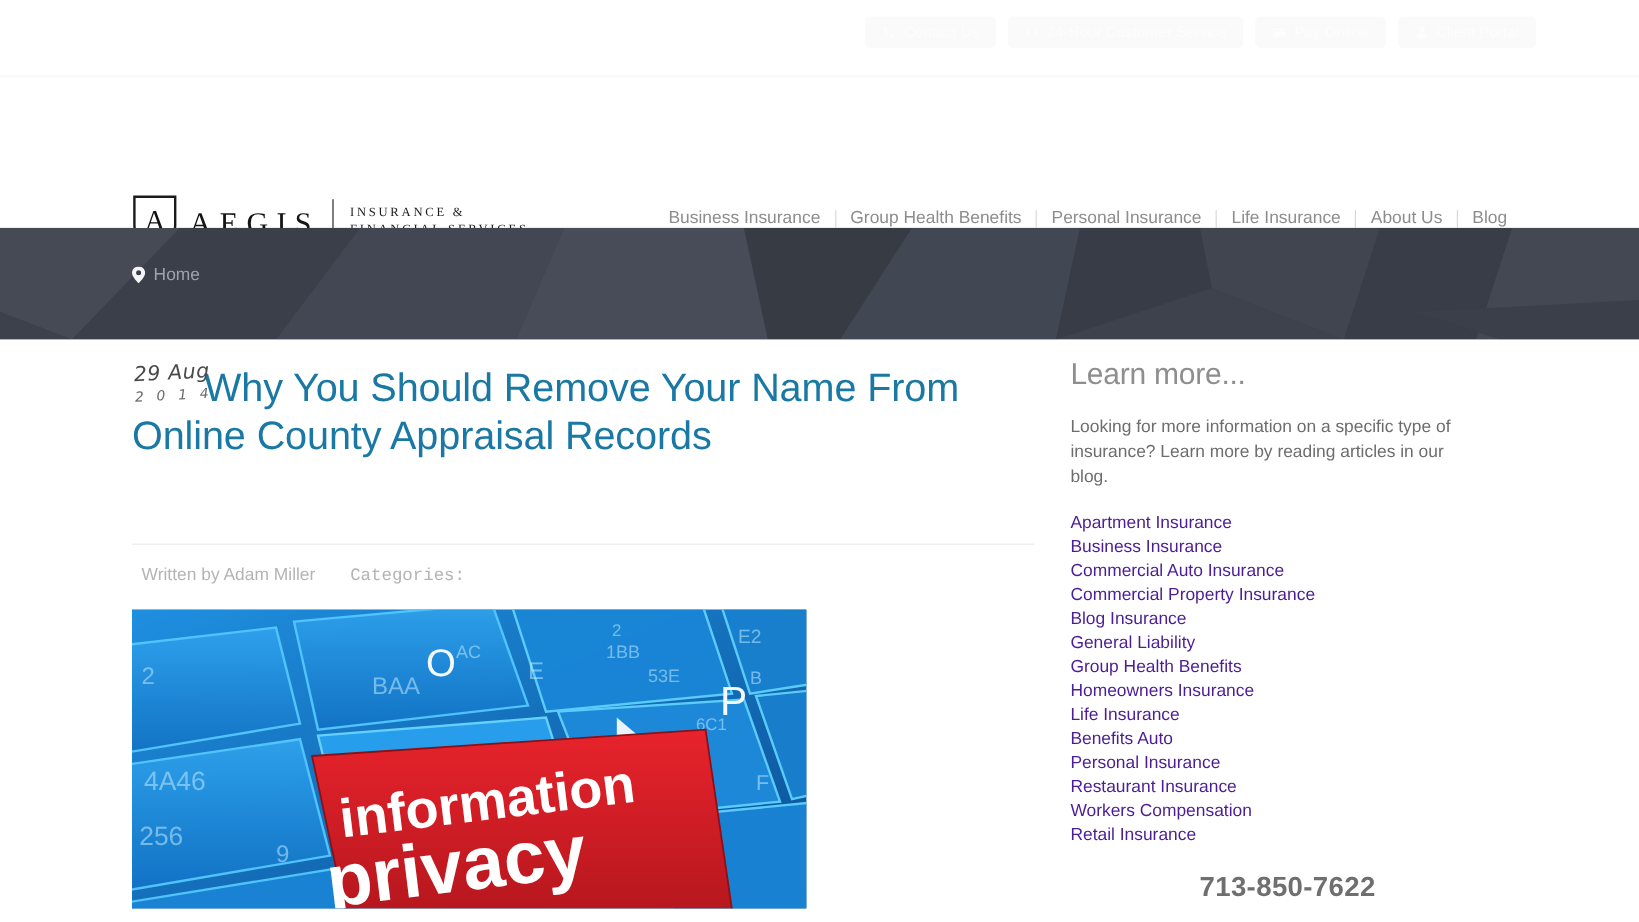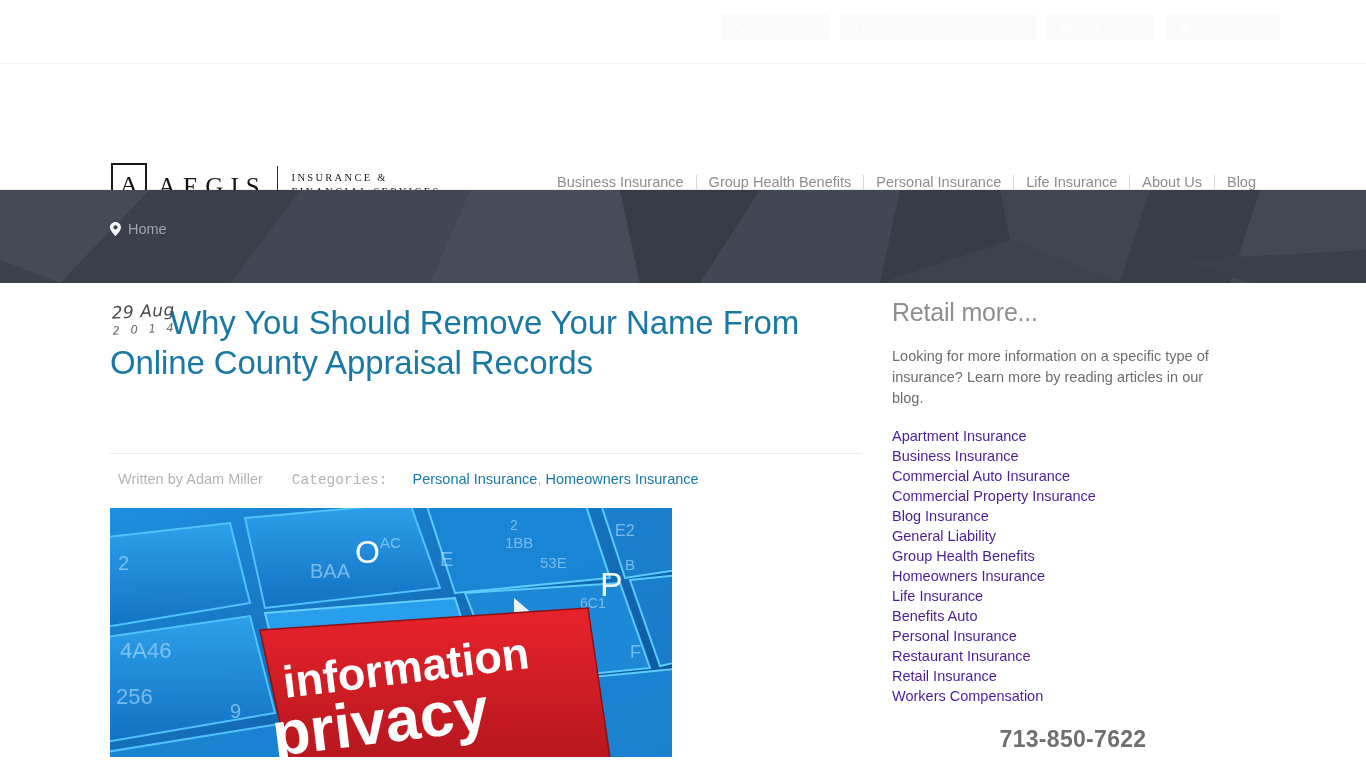--- a/index.html
+++ b/index.html
@@ -368,24 +368,20 @@
         <span class="date-y">2 0 1 4</span>
       </div>
       <h1 class="post-title">Why You Should Remove Your Name From Online County Appraisal Records</h1>
     </div>
 
     <div class="meta-rule"></div>
 
     <div class="meta">
       <span>Written by Adam Miller</span>
       <span class="cats-label">Categories:</span>
-      <span>
-        <a>Personal Insurance</a><span class="comma">,</span>
-        <a>Homeowners Insurance</a>
-      </span>
     </div>
 
     <div class="feature">
       <svg viewBox="0 0 562 249" width="562" height="249" preserveAspectRatio="none">
         <defs>
           <linearGradient id="kb" x1="0" y1="0" x2="1" y2="1">
             <stop offset="0" stop-color="#1f8fe0"></stop>
               <stop offset="1" stop-color="#0a4f94"></stop>
           </linearGradient>
           <linearGradient id="keyface" x1="0" y1="0" x2="0" y2="1">
@@ -441,38 +437,38 @@
           <polygon points="150,122 478,100 500,250 180,262" fill="url(#redkey)" stroke="#8d1016" stroke-width="1.5"></polygon>
           <text transform="translate(175,190) rotate(-7)" font-family="Liberation Sans, sans-serif" font-weight="bold" font-size="45" fill="#ffffff">information</text>
           <text transform="translate(165,248) rotate(-7)" font-family="Liberation Sans, sans-serif" font-weight="bold" font-size="62" fill="#ffffff">privacy</text>
         </g>
       </svg>
     </div>
 
   </div>
 
   <div class="col-side">
-    <h2 class="side-h">Retail more...</h2>
+    <h2 class="side-h">Learn more...</h2>
     <p class="side-p">Looking for more information on a specific type of insurance? Learn more by reading articles in our blog.</p>
 
     <ul class="side-links">
       <li><a>Apartment Insurance</a></li>
       <li><a>Business Insurance</a></li>
       <li><a>Commercial Auto Insurance</a></li>
       <li><a>Commercial Property Insurance</a></li>
       <li><a>Blog Insurance</a></li>
       <li><a>General Liability</a></li>
       <li><a>Group Health Benefits</a></li>
       <li><a>Homeowners Insurance</a></li>
       <li><a>Life Insurance</a></li>
       <li><a>Benefits Auto</a></li>
       <li><a>Personal Insurance</a></li>
       <li><a>Restaurant Insurance</a></li>
+      <li><a>Workers Compensation</a></li>
       <li><a>Retail Insurance</a></li>
-      <li><a>Workers Compensation</a></li>
     </ul>
 
     <div class="cta">
       <div class="cta-phone">713-850-7622</div>
     </div>
   </div>
 
 </div>
 
 </body></html>

